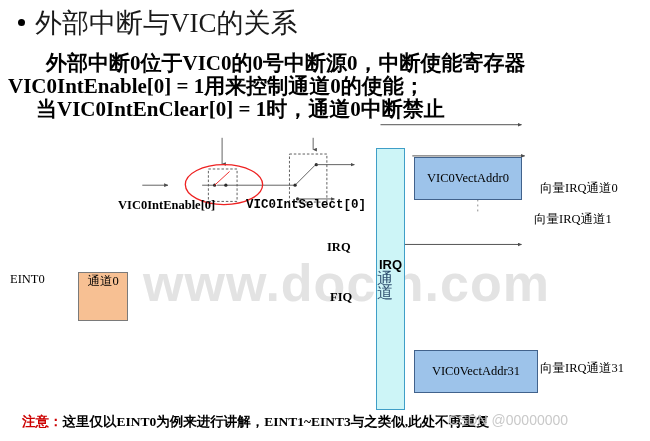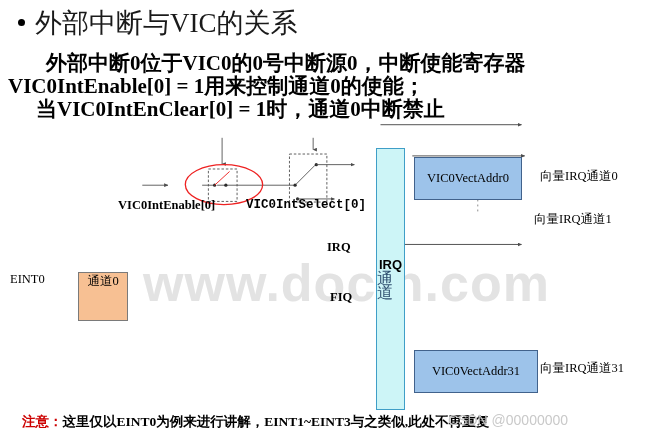--- a/index.html
+++ b/index.html
@@ -246,21 +246,21 @@
   <div class="lbl" style="left:10px; top:272px;">EINT0</div>
 
   <div class="lbl lbl-bold" style="left:118px; top:198px;">VIC0IntEnable[0]</div>
 
   <div class="lbl lbl-bold" style="left:246px; top:198px;font-family:Liberation Mono, monospace;">VIC0IntSelect[0]</div>
 
   <div class="lbl lbl-bold" style="left:327px; top:240px;">IRQ</div>
 
   <div class="lbl lbl-bold" style="left:330px; top:290px;">FIQ</div>
 
-  <div class="lbl" style="left:540px; top:168px;">向量IRQ通道0</div>
+  <div class="lbl" style="left:540px; top:180px;">向量IRQ通道0</div>
 
   <div class="lbl" style="left:534px; top:211px;">向量IRQ通道1</div>
 
   <div class="lbl" style="left:540px; top:360px;">向量IRQ通道31</div>
 
   <div class="note">
     <span class="note-head">注意：</span><span class="note-body">这里仅以EINT0为例来进行讲解，EINT1~EINT3与之类似,此处不再重复</span>
   </div>
 
   <div class="csdn-wm">CSDN @00000000</div>

